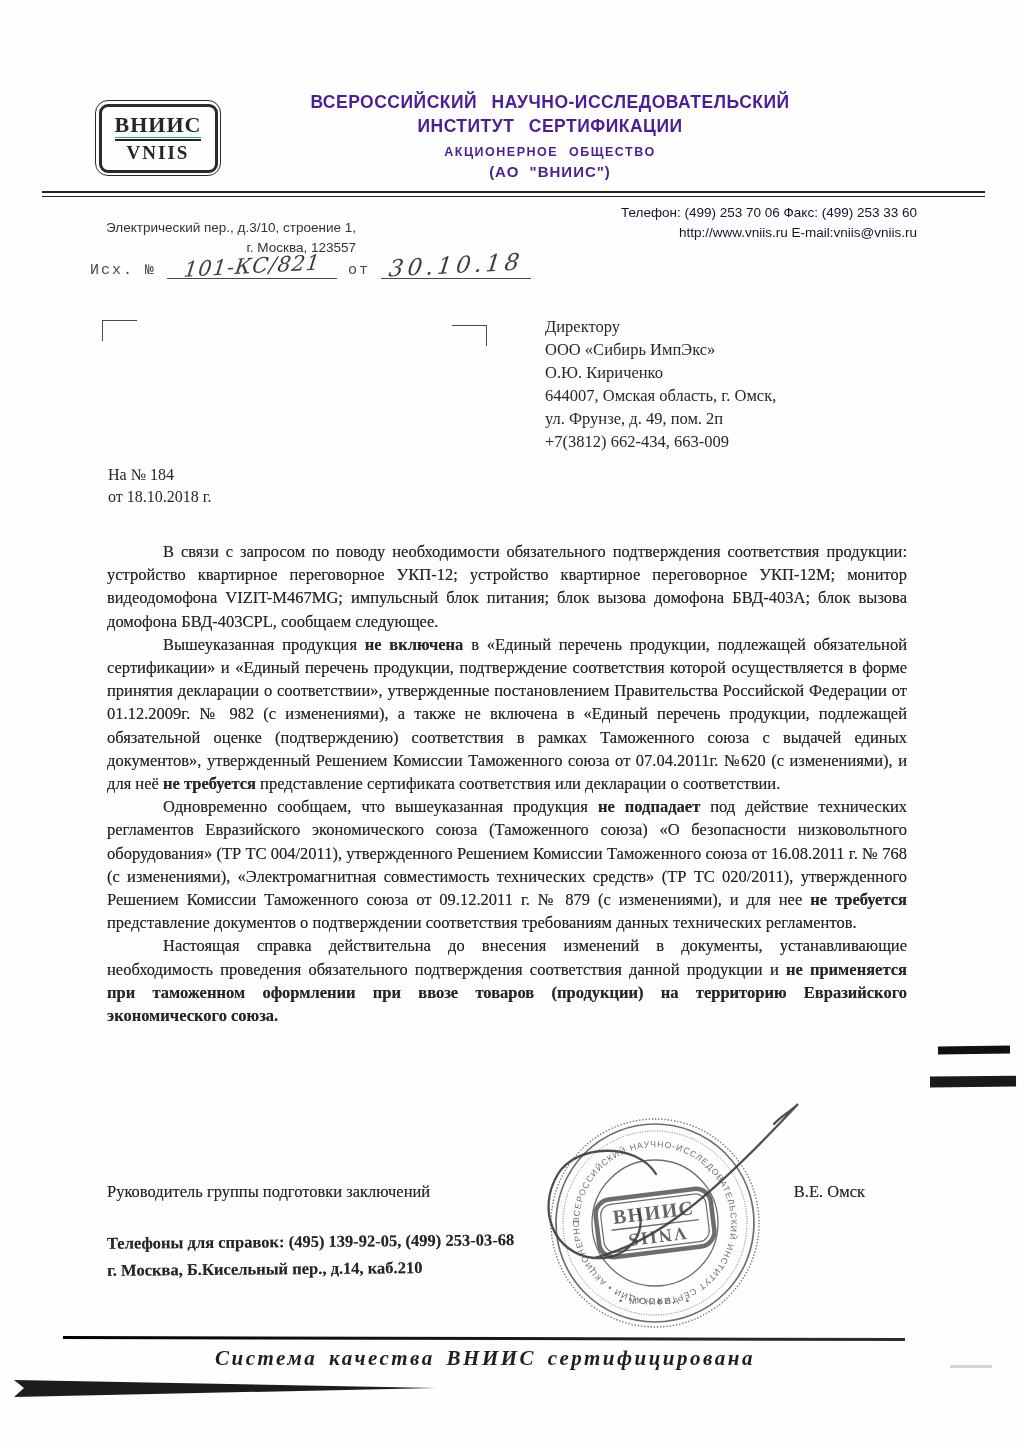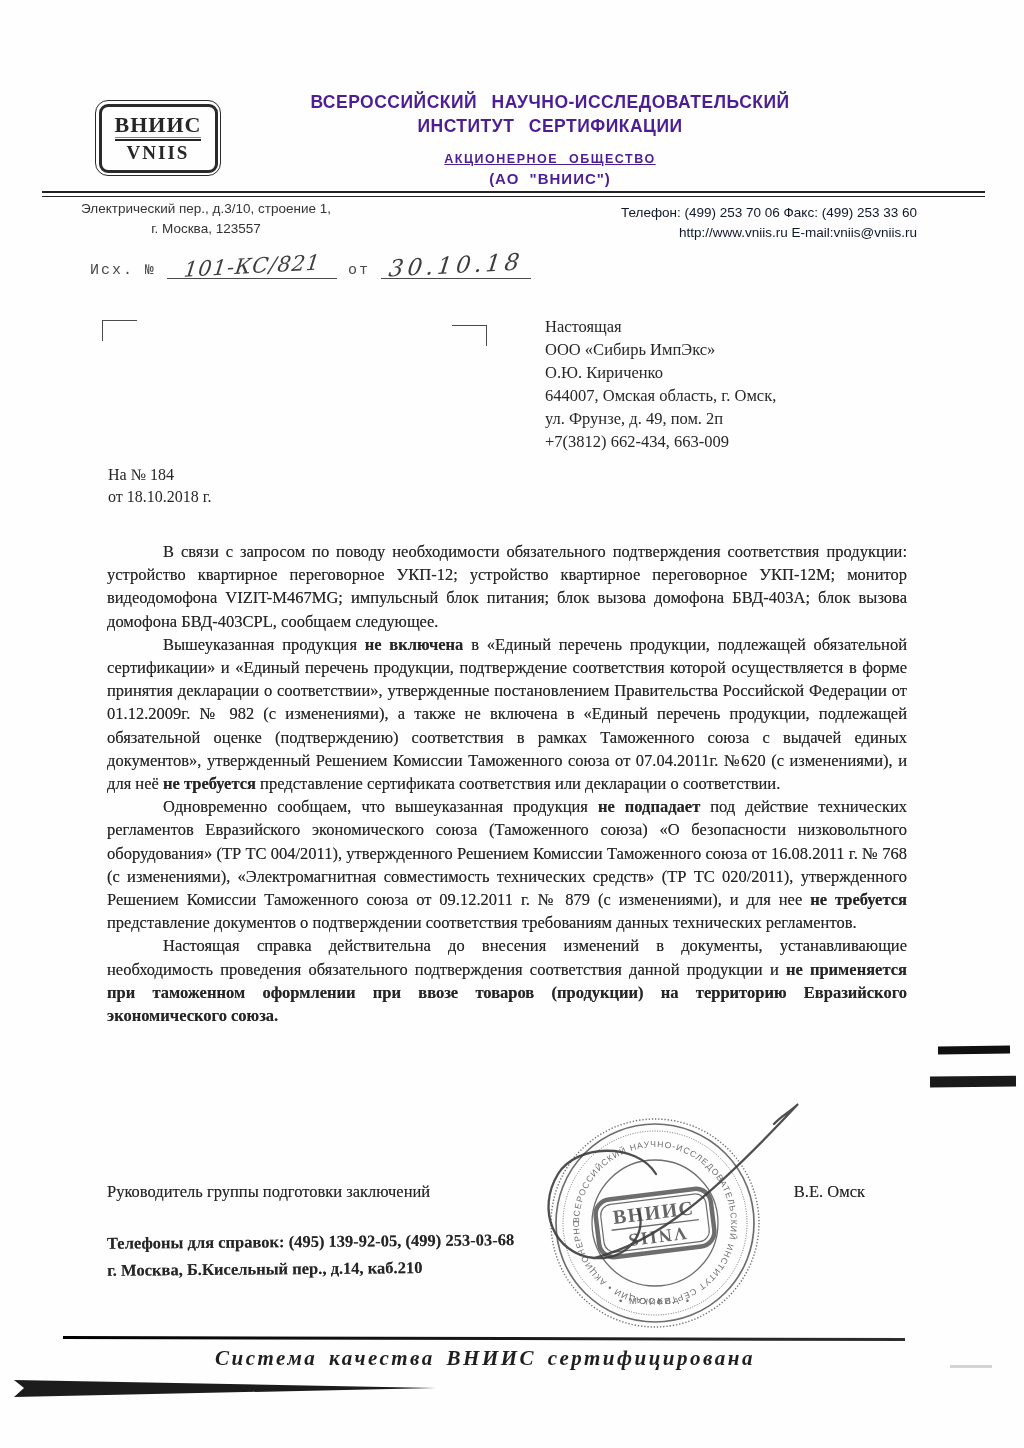--- a/index.html
+++ b/index.html
@@ -8,24 +8,24 @@
   .abs{position:absolute;}
   
   .logo-box{left:95px;top:100px;width:126px;height:76px;border:1.5px solid #2a2a2a;border-radius:13px;padding:2.5px;box-sizing:border-box;}
   .logo-inner{width:100%;height:100%;border:3px solid #2a2a2a;border-radius:9px;box-sizing:border-box;
               display:flex;flex-direction:column;align-items:center;justify-content:center;}
   .logo-ru{font-weight:bold;font-size:22px;letter-spacing:1px;line-height:24px;}
   .logo-divider{width:86px;height:4px;border-top:1.8px solid #17b0a8;border-bottom:2px solid #222;box-sizing:border-box;}
   .logo-en{font-weight:bold;font-size:19px;letter-spacing:2px;line-height:23px;}
   .org-title{left:255px;top:90px;width:590px;text-align:center;font-family:"Liberation Sans",sans-serif;color:#4c1d95;}
   .org-t1,.org-t2{font-weight:bold;font-size:17.5px;letter-spacing:.5px;word-spacing:9px;line-height:24px;}
-  .org-t3{font-weight:bold;font-size:12.5px;letter-spacing:1.5px;word-spacing:6px;line-height:19px;margin-top:12px;text-decoration:underline;}
+  .org-t3{font-weight:bold;font-size:12.5px;letter-spacing:1.5px;word-spacing:6px;line-height:19px;margin-top:5px;}
   .org-t4{font-weight:bold;font-size:15px;letter-spacing:1px;word-spacing:5px;line-height:20px;}
   .header-rule{left:42px;top:191px;width:943px;height:6px;border-top:2.5px solid #222;border-bottom:1.5px solid #222;box-sizing:border-box;}
-  .addr{left:56px;top:199px;width:300px;text-align:center;font-family:"Liberation Sans",sans-serif;font-size:13.5px;line-height:20px;color:#333;}
+  .addr{left:56px;top:218px;width:300px;text-align:right;font-family:"Liberation Sans",sans-serif;font-size:13.5px;line-height:20px;color:#333;}
   .tel{left:517px;top:203px;width:400px;text-align:right;font-family:"Liberation Sans",sans-serif;font-size:13.5px;line-height:20px;color:#0f172a;}
   
   .outgoing{left:90px;top:252px;font-family:"Liberation Mono",monospace;font-size:15px;color:#4a4a4a;letter-spacing:2px;}
   .hw-slot{display:inline-block;border-bottom:1.5px solid #4a4a4a;text-align:center;vertical-align:bottom;}
   .hw{font-family:"DejaVu Serif",serif;font-style:italic;color:#3d3d3d;display:inline-block;transform:rotate(-3deg) skewX(-10deg);}
   .hw-num{width:170px;}.hw-num .hw{font-size:21px;letter-spacing:1px;}
   .hw-date{width:150px;}.hw-date .hw{font-size:23px;letter-spacing:4px;}
   
   .corner-l{left:102px;top:320px;width:34px;height:20px;border-left:1.5px solid #4a4a4a;border-top:1.5px solid #4a4a4a;}
   .corner-r{left:452px;top:325px;width:34px;height:20px;border-right:1.5px solid #4a4a4a;border-top:1.5px solid #4a4a4a;}
@@ -87,21 +87,21 @@
     <span>Исх. №</span>
     <span class="hw-slot hw-num"><span class="hw">101-КС/821</span></span>
     <span>от</span>
     <span class="hw-slot hw-date"><span class="hw">30.10.18</span></span>
   </div>
 
   <div class="abs corner-l"></div>
   <div class="abs corner-r"></div>
 
   <div class="abs recipient">
-    <div>Настоящая</div>
+    <div>Директору</div>
     <div>ООО «Сибирь ИмпЭкс»</div>
     <div>О.Ю. Кириченко</div>
     <div>644007, Омская область, г. Омск,</div>
     <div>ул. Фрунзе, д. 49, пом. 2п</div>
     <div>+7(3812) 662-434, 663-009</div>
   </div>
 
   <div class="abs incoming">
     <div>На  № 184</div>
     <div>от   18.10.2018 г.</div>

